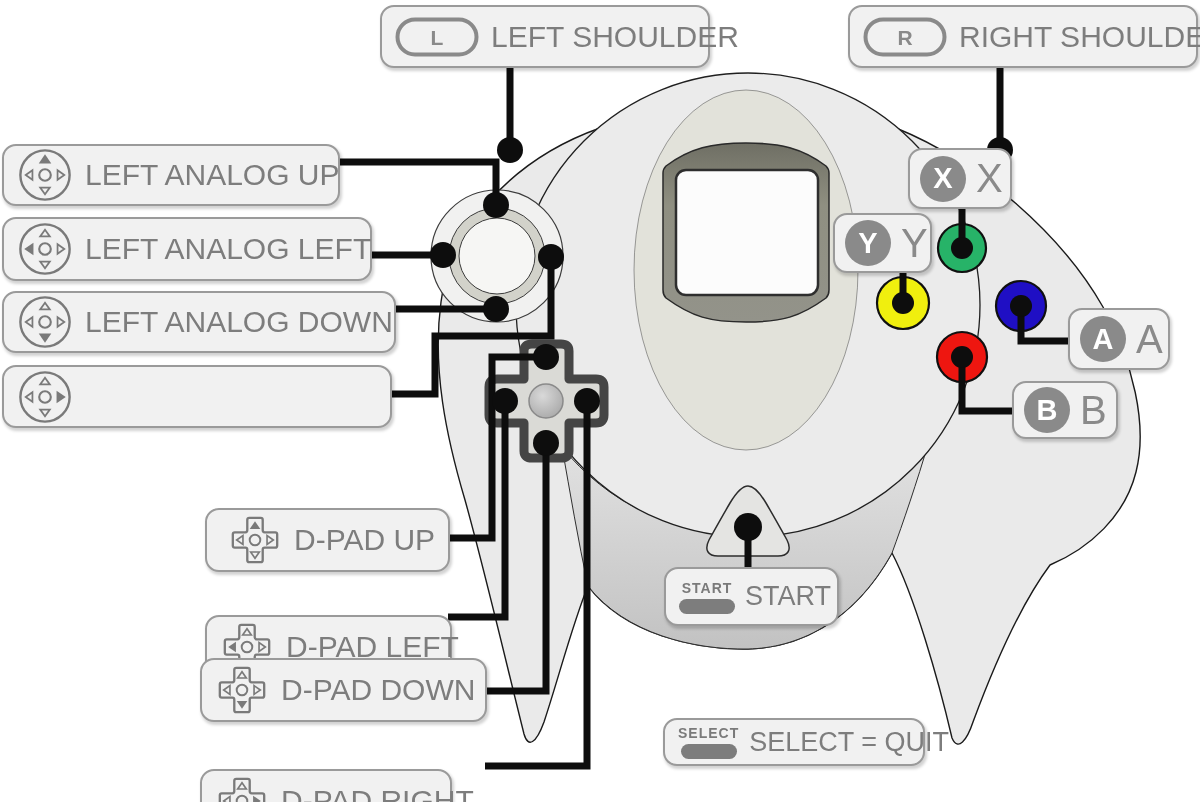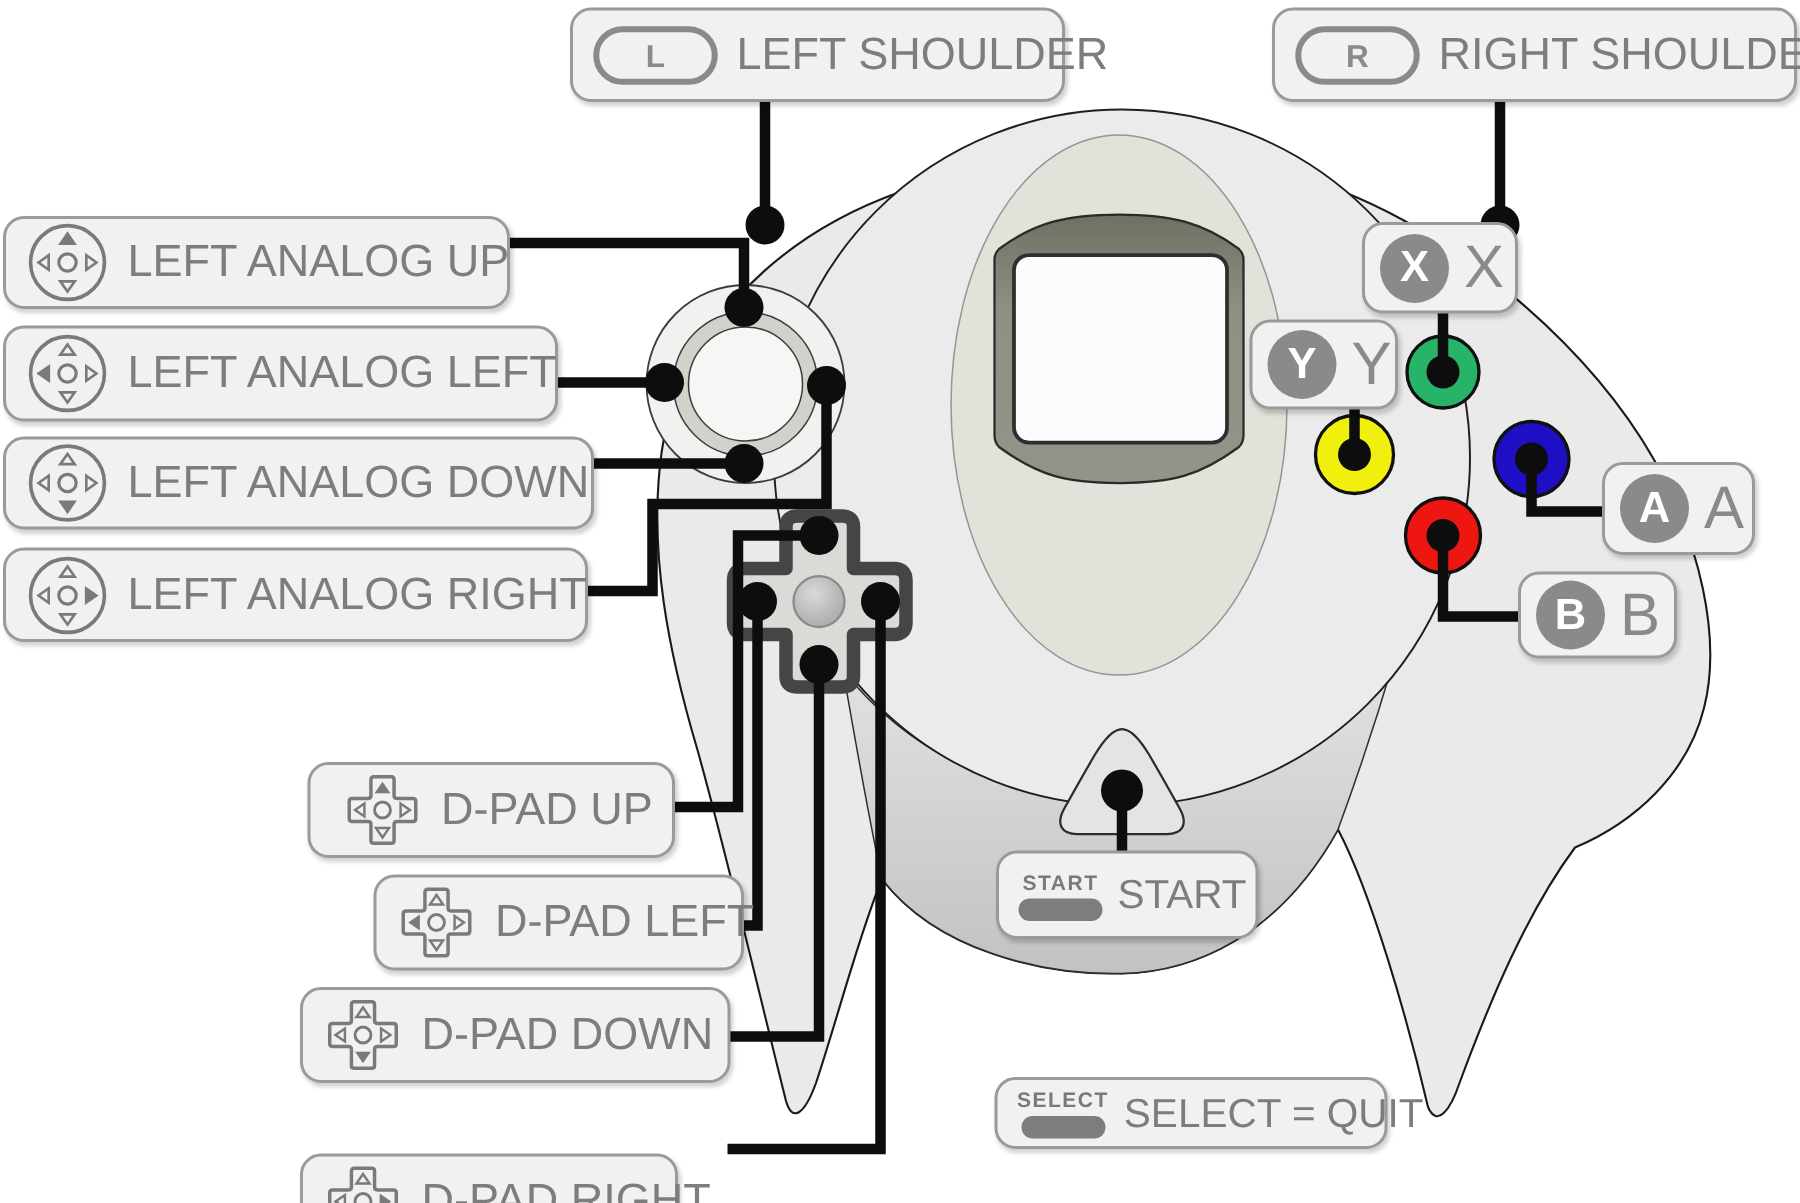--- a/index.html
+++ b/index.html
@@ -182,36 +182,35 @@
 
   <div class="label-box" style="left:2px;top:365px;width:390px;height:63px;">
     <svg class="icon" width="56" height="56" viewBox="0 0 58 58">
       <circle cx="29" cy="29" r="25.5" fill="none" stroke="#7a7a7a" stroke-width="2.5"></circle>
       <circle cx="29" cy="29" r="6" fill="none" stroke="#7a7a7a" stroke-width="2.2"></circle>
       <polygon points="50.5,29 41,22.5 41,35.5" fill="#7a7a7a"></polygon>
       <polygon points="29,9 24,16 34,16" fill="none" stroke="#7a7a7a" stroke-width="1.8"></polygon>
       <polygon points="29,49 24,42 34,42" fill="none" stroke="#7a7a7a" stroke-width="1.8"></polygon>
       <polygon points="9,29 16,24 16,34" fill="none" stroke="#7a7a7a" stroke-width="1.8"></polygon>
     </svg>
-    <span class="label-text">LEFT ANALOG RIGHT</span>
   </div>
 
   <div class="label-box" style="left:205px;top:508px;width:245px;height:64px;padding-left:21px;">
     <svg class="icon" width="54" height="54" viewBox="0 0 56 56">
       <path d="M 22,5 L 34,5 Q 36,5 36,7 L 36,18 Q 36,20 38,20 L 49,20 Q 51,20 51,22 L 51,34 Q 51,36 49,36 L 38,36 Q 36,36 36,38 L 36,49 Q 36,51 34,51 L 22,51 Q 20,51 20,49 L 20,38 Q 20,36 18,36 L 7,36 Q 5,36 5,34 L 5,22 Q 5,20 7,20 L 18,20 Q 20,20 20,18 L 20,7 Q 20,5 22,5 Z" fill="none" stroke="#7a7a7a" stroke-width="2.4"></path>
       <circle cx="28" cy="28" r="5.5" fill="none" stroke="#7a7a7a" stroke-width="2"></circle>
       <polygon points="28,8.5 22.5,16.5 33.5,16.5" fill="#7a7a7a"></polygon>
       <polygon points="28,47 23.5,40.5 32.5,40.5" fill="none" stroke="#7a7a7a" stroke-width="1.7"></polygon>
       <polygon points="9,28 15.5,23.5 15.5,32.5" fill="none" stroke="#7a7a7a" stroke-width="1.7"></polygon>
       <polygon points="47,28 40.5,23.5 40.5,32.5" fill="none" stroke="#7a7a7a" stroke-width="1.7"></polygon>
     </svg>
     <span class="label-text">D-PAD UP</span>
   </div>
 
-  <div class="label-box" style="left:205px;top:583px;width:247px;height:64px;margin-left:44px;">
+  <div class="label-box" style="left:205px;top:615px;width:247px;height:64px;">
     <svg class="icon" width="54" height="54" viewBox="0 0 56 56">
       <path d="M 22,5 L 34,5 Q 36,5 36,7 L 36,18 Q 36,20 38,20 L 49,20 Q 51,20 51,22 L 51,34 Q 51,36 49,36 L 38,36 Q 36,36 36,38 L 36,49 Q 36,51 34,51 L 22,51 Q 20,51 20,49 L 20,38 Q 20,36 18,36 L 7,36 Q 5,36 5,34 L 5,22 Q 5,20 7,20 L 18,20 Q 20,20 20,18 L 20,7 Q 20,5 22,5 Z" fill="none" stroke="#7a7a7a" stroke-width="2.4"></path>
       <circle cx="28" cy="28" r="5.5" fill="none" stroke="#7a7a7a" stroke-width="2"></circle>
       <polygon points="8.5,28 16.5,22.5 16.5,33.5" fill="#7a7a7a"></polygon>
       <polygon points="28,9 23.5,15.5 32.5,15.5" fill="none" stroke="#7a7a7a" stroke-width="1.7"></polygon>
       <polygon points="28,47 23.5,40.5 32.5,40.5" fill="none" stroke="#7a7a7a" stroke-width="1.7"></polygon>
       <polygon points="47,28 40.5,23.5 40.5,32.5" fill="none" stroke="#7a7a7a" stroke-width="1.7"></polygon>
     </svg>
     <span class="label-text">D-PAD LEFT</span>
   </div>

